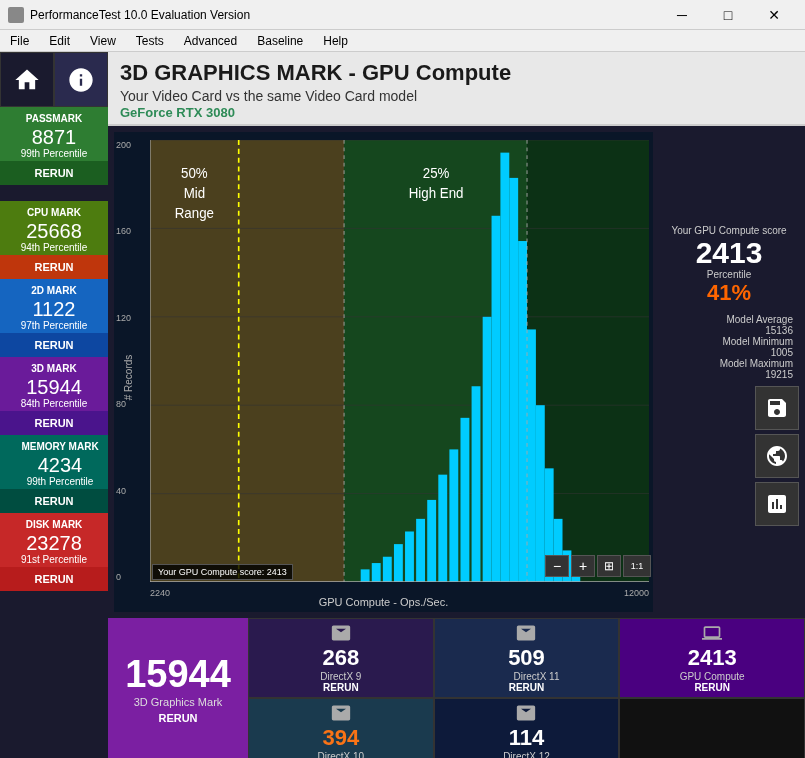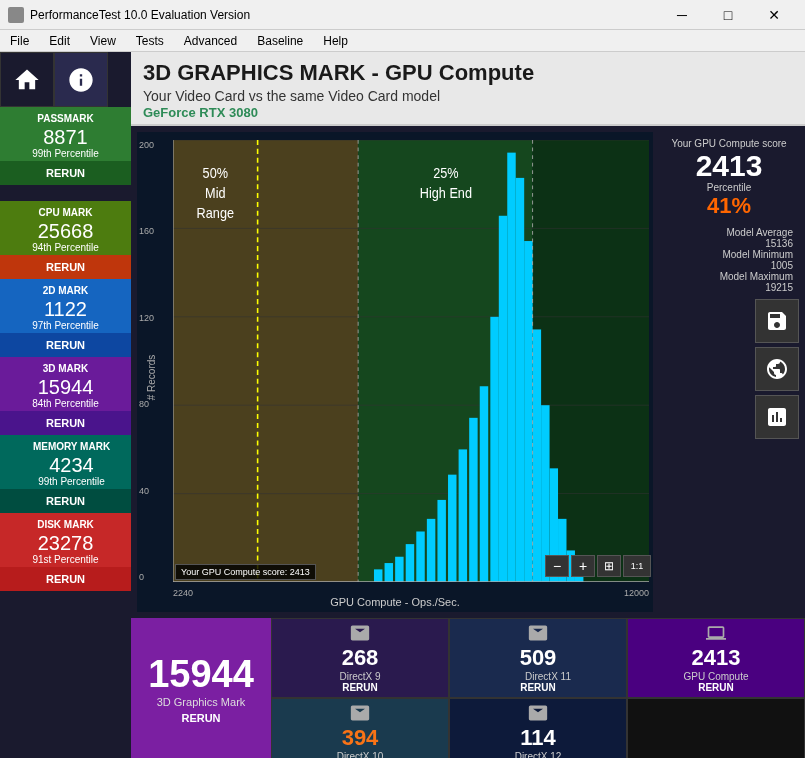--- a/index.html
+++ b/index.html
@@ -13,21 +13,21 @@
     .title-bar-btn { width: 46px; height: 30px; display: flex; align-items: center; justify-content: center; font-size: 14px; cursor: pointer; background: transparent; border: none; }
 
     
     .menu-bar { height: 22px; background: #f0f0f0; display: flex; align-items: center; border-bottom: 1px solid #ccc; }
     .menu-item { padding: 2px 10px; font-size: 12px; cursor: pointer; height: 100%; display: flex; align-items: center; }
 
     
     .app-body { display: flex; height: calc(758px - 52px); }
 
     
-    .sidebar { width: 131px; background: #1a1a2e; display: flex; flex-direction: column; }
+    .sidebar { width: 108px; background: #1a1a2e; display: flex; flex-direction: column; }
     .sidebar-top-icons { display: flex; height: 55px; }
     .sidebar-top-btn { width: 54px; height: 55px; display: flex; align-items: center; justify-content: center; cursor: pointer; border: 1px solid #333; }
     .sidebar-top-btn svg { fill: white; }
     .sidebar-top-btn.active { background: #2a2a4e; }
     .score-block { display: flex; flex-direction: column; }
     .score-label { text-align: center; font-size: 10px; font-weight: bold; color: white; padding: 2px 0; }
     .score-value { text-align: center; font-size: 20px; font-weight: normal; color: white; line-height: 1.1; }
     .score-percentile { text-align: center; font-size: 10px; color: white; padding-bottom: 2px; }
     .rerun-btn { text-align: center; font-size: 11px; font-weight: bold; color: white; padding: 3px 0; cursor: pointer; }
 
@@ -247,21 +247,21 @@
         <div style="text-align:center; font-size:11px; color:#ccc; padding:2px 0; position:absolute; bottom:2px; left:0; right:0;">GPU Compute - Ops./Sec.</div>
 
         <div style="position:absolute; right:2px; bottom:35px; display:flex; gap:2px;">
           <button style="background:#333;border:1px solid #555;color:white;width:24px;height:22px;cursor:pointer;font-size:14px;display:flex;align-items:center;justify-content:center;">−</button>
           <button style="background:#333;border:1px solid #555;color:white;width:24px;height:22px;cursor:pointer;font-size:14px;display:flex;align-items:center;justify-content:center;">+</button>
           <button style="background:#333;border:1px solid #555;color:white;width:24px;height:22px;cursor:pointer;font-size:12px;display:flex;align-items:center;justify-content:center;">⊞</button>
           <button style="background:#333;border:1px solid #555;color:white;width:28px;height:22px;cursor:pointer;font-size:9px;display:flex;align-items:center;justify-content:center;">1:1</button>
         </div>
       </div>
 
-      <div style="width:140px; display:flex; flex-direction:column; ">
+      <div style="width:140px; display:flex; flex-direction:column; justify-content:center;">
 
         <div style="background:#1a1a2e; padding:6px; text-align:center;">
           <div style="font-size:10px;color:#ccc;">Your GPU Compute score</div>
           <div style="font-size:30px;font-weight:bold;color:white;line-height:1.1;">2413</div>
           <div style="font-size:10px;color:#ccc;">Percentile</div>
           <div style="font-size:22px;font-weight:bold;color:#ff6600;">41%</div>
           <div style="margin-top:8px; font-size:10px; color:#ccc; text-align:right;">
             <div>Model Average</div>
             <div>15136</div>
             <div>Model Minimum</div>

